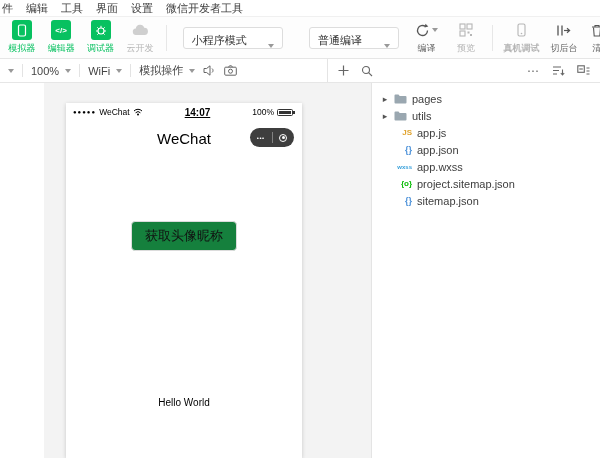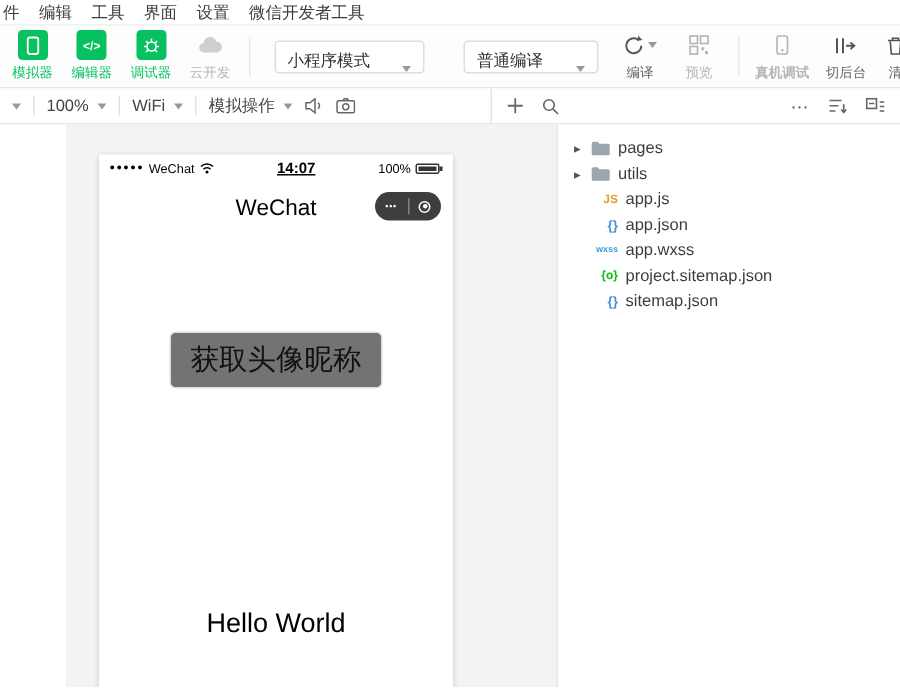--- a/index.html
+++ b/index.html
@@ -66,24 +66,24 @@
   .nav-title { font-size:15px; color:#000; }
   .capsule { position:absolute; right:8px; top:7px; width:44px; height:19px;
     background:rgba(20,20,20,0.82); border-radius:10px; display:flex; align-items:center; }
   .cap-half { flex:1; display:flex; align-items:center; justify-content:center; height:100%; cursor:pointer; }
   .cap-div { width:1px; height:11px; background:rgba(255,255,255,0.35); }
   .cap-dots { color:#fff; font-size:6px; letter-spacing:0.5px; }
   .ring { width:8px; height:8px; border:1.5px solid #fff; border-radius:50%; position:relative; }
   .ring::after { content:""; position:absolute; inset:1.5px; background:#fff; border-radius:50%; }
 
   .phone-content { padding-top:66px; text-align:center; }
-  .avatar-btn { display:inline-block; background:#737373; border:1px solid #dcdcdc;
-    border-radius:4px; padding:5px 13px; font-size:19px; color:#111; cursor:pointer;
+  .avatar-btn { display:inline-block; background:#15803d; border:1px solid #dcdcdc;
+    border-radius:4px; padding:5px 13px; font-size:13px; color:#111; cursor:pointer;
     font-family:"Liberation Sans", sans-serif; }
-  .hello { margin-top:146px; font-size:18px; color:#000; }
+  .hello { margin-top:146px; font-size:10px; color:#000; }
 
   
   .tree-row { height:17px; display:flex; align-items:center; gap:5px;
     padding-left:9px; font-size:11px; color:#3d3d3d; cursor:pointer; white-space:nowrap; }
   .tw { width:8px; font-size:9px; color:#555; text-align:center; }
   .badge { flex:0 0 18px; text-align:right; font-weight:bold; }
   .b-js   { color:#e0a32e; font-size:8px; }
   .b-json { color:#4a90d9; font-size:9px; }
   .b-wxss { color:#38a0db; font-size:6px; }
   .b-cfg  { color:#09bb07; font-size:8px; }

